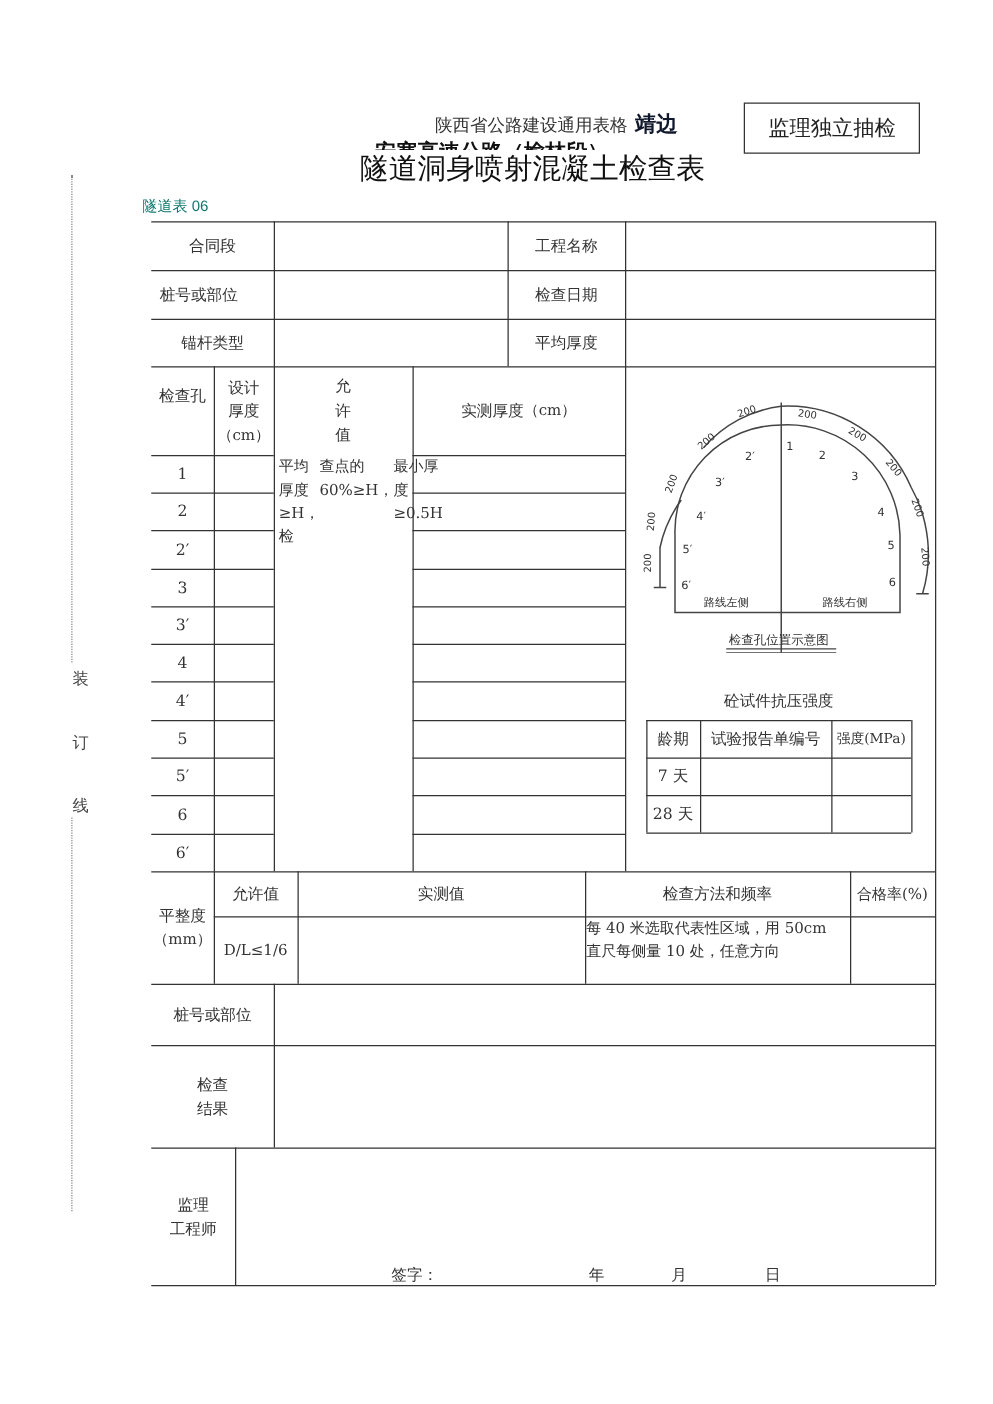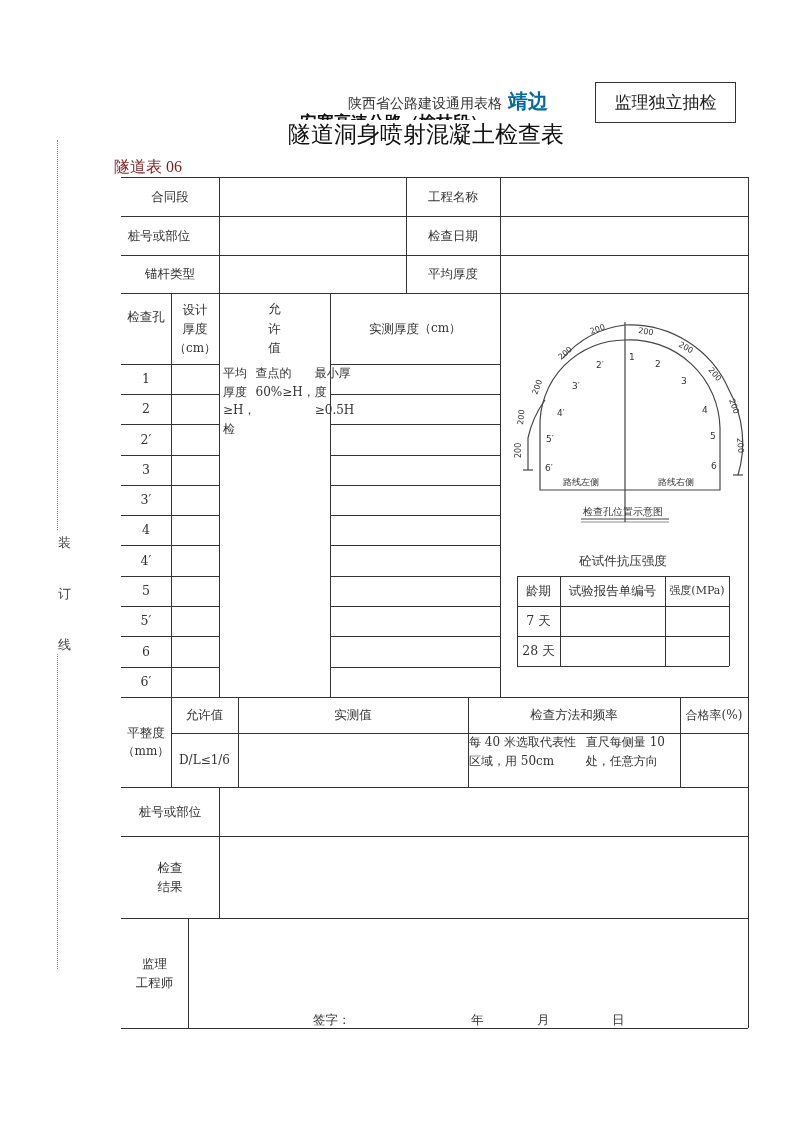--- a/index.html
+++ b/index.html
@@ -1,25 +1,25 @@
 <!DOCTYPE html>
 <html><head>
 <meta charset="utf-8">
 <style>
   html, body { margin: 0; padding: 0; background: #ffffff; }
   body { width: 794px; height: 1123px; position: relative; overflow: hidden;
          font-family: "DejaVu Serif", "Liberation Serif", serif; color: #222; }
   .abs { position: absolute; }
   .hdr-sub { left: 348px; top: 88px; font-size: 14px; color: #333; }
-  .hdr-sub b { font-family: Liberation Mono, monospace; font-size: 20px; font-weight: bold; margin-left: 6px; color: #0369a1; }
+  .hdr-sub b { font-family: Liberation Mono, monospace; font-size: 17px; font-weight: bold; margin-left: 6px; color: #0f172a; }
   .hdr-sub2 { left: 283px; top: 108px; font-size: 17px; font-family: "DejaVu Sans", sans-serif; font-weight: bold; color:#111; height: 12px; overflow: hidden; line-height: 28px; }
   .title { left: 288px; top: 119px; font-size: 23px; font-family: "DejaVu Sans", sans-serif; color: #111; letter-spacing: 0px; }
   .badge { left: 595px; top: 82px; width: 141px; height: 41px; border: 1px solid #333; box-sizing: border-box;
            font-size: 17px; display: flex; align-items: center; justify-content: center; color:#222; }
-  .table-no { left: 114px; top: 157px; font-size: 16px; color:#7f1d1d; font-family: Liberation Serif, serif; }
+  .table-no { left: 114px; top: 157px; font-size: 12px; color:#0f766e; font-family: Liberation Sans, sans-serif; }
   .binding { left: 57px; width: 1px; border-left: 1px dotted #888; }
   .bind-char { left: 58px; font-size: 13px; color:#444; }
 
   .line-h { position: absolute; height: 0; border-top: 1px solid #333; }
   .line-v { position: absolute; width: 0; border-left: 1px solid #333; }
   .cell { position: absolute; display: flex; align-items: center; justify-content: center; text-align: center;
           font-size: 12.5px; color: #333; line-height: 1.55; box-sizing: border-box; }
   .cell.left { justify-content: flex-start; text-align: left; padding-left: 2px; }
   .small { font-size: 12px; }
   .diagram { position: absolute; left: 503px; top: 300px; width: 244px; height: 228px; }
@@ -238,21 +238,21 @@
 <div class="cell" style="left:121px;top:697px;width:50px;height:90px;flex-direction:column;">
   <span>平整度</span>
   <span class="small">（mm）</span>
 </div>
 <div class="cell" style="left:171px;top:697px;width:67px;height:36px;">允许值</div>
 <div class="cell" style="left:238px;top:697px;width:230px;height:36px;">实测值</div>
 <div class="cell" style="left:468px;top:697px;width:212px;height:36px;">检查方法和频率</div>
 <div class="cell small" style="left:680px;top:697px;width:68px;height:36px;">合格率(%)</div>
 <div class="cell small" style="left:171px;top:733px;width:67px;height:54px;">D/L≤1/6</div>
 <div class="cell" style="left:238px;top:733px;width:230px;height:54px;"></div>
-<div class="cell left" style="left:468px;top:733px;width:212px;height:54px;flex-direction:row;align-items:flex-start;font-size:12px;padding-left:1px;">
+<div class="cell left" style="left:468px;top:733px;width:212px;height:54px;flex-direction:column;align-items:flex-start;font-size:12px;padding-left:1px;">
   <span>每 40 米选取代表性区域，用 50cm</span>
   <span>直尺每侧量 10 处，任意方向</span>
 </div>
 <div class="cell" style="left:680px;top:733px;width:68px;height:54px;"></div>
 
 <div class="cell" style="left:121px;top:787px;width:98px;height:49px;">桩号或部位</div>
 <div class="cell" style="left:219px;top:787px;width:529px;height:49px;"></div>
 <div class="cell" style="left:121px;top:836px;width:98px;height:82px;flex-direction:column;">
   <span>检查</span>
   <span>结果</span>

